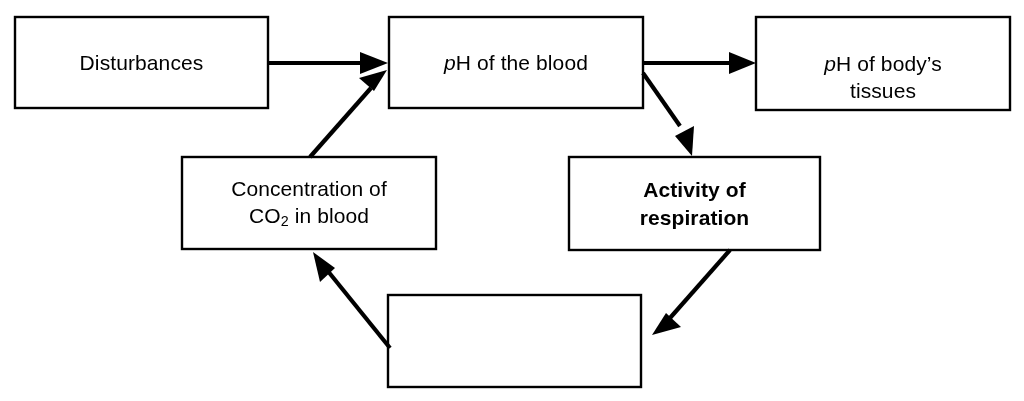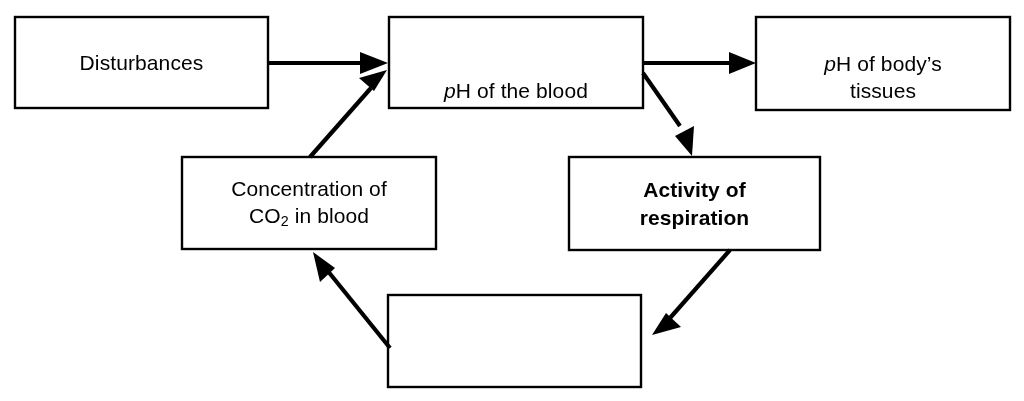--- a/index.html
+++ b/index.html
@@ -108,21 +108,21 @@
     <g>
       <line class="edge-line" x1="390" y1="348" x2="327" y2="270"></line>
       <polygon class="edge-head" points="313,252 320,282 335,268"></polygon>
     </g>
   </svg>
 
   <div class="node-label" style="left:15px; top:17px; width:253px; height:91px;">
     <span>Disturbances</span>
   </div>
 
-  <div class="node-label" style="left:389px; top:17px; width:254px; height:91px;margin-top:28px;">
+  <div class="node-label" style="left:389px; top:17px; width:254px; height:91px;">
     <span><span class="ital">p</span><span>H of the blood</span></span>
   </div>
 
   <div class="node-label" style="left:756px; top:17px; width:254px; height:120px;justify-content:center;">
     <span><span class="ital">p</span><span>H of body’s</span><br><span>tissues</span></span>
   </div>
 
   <div class="node-label" style="left:182px; top:157px; width:254px; height:92px;align-items:center;">
     <span><span>Concentration of</span><br><span>CO</span><span class="sub">2</span><span> in blood</span></span>
   </div>

